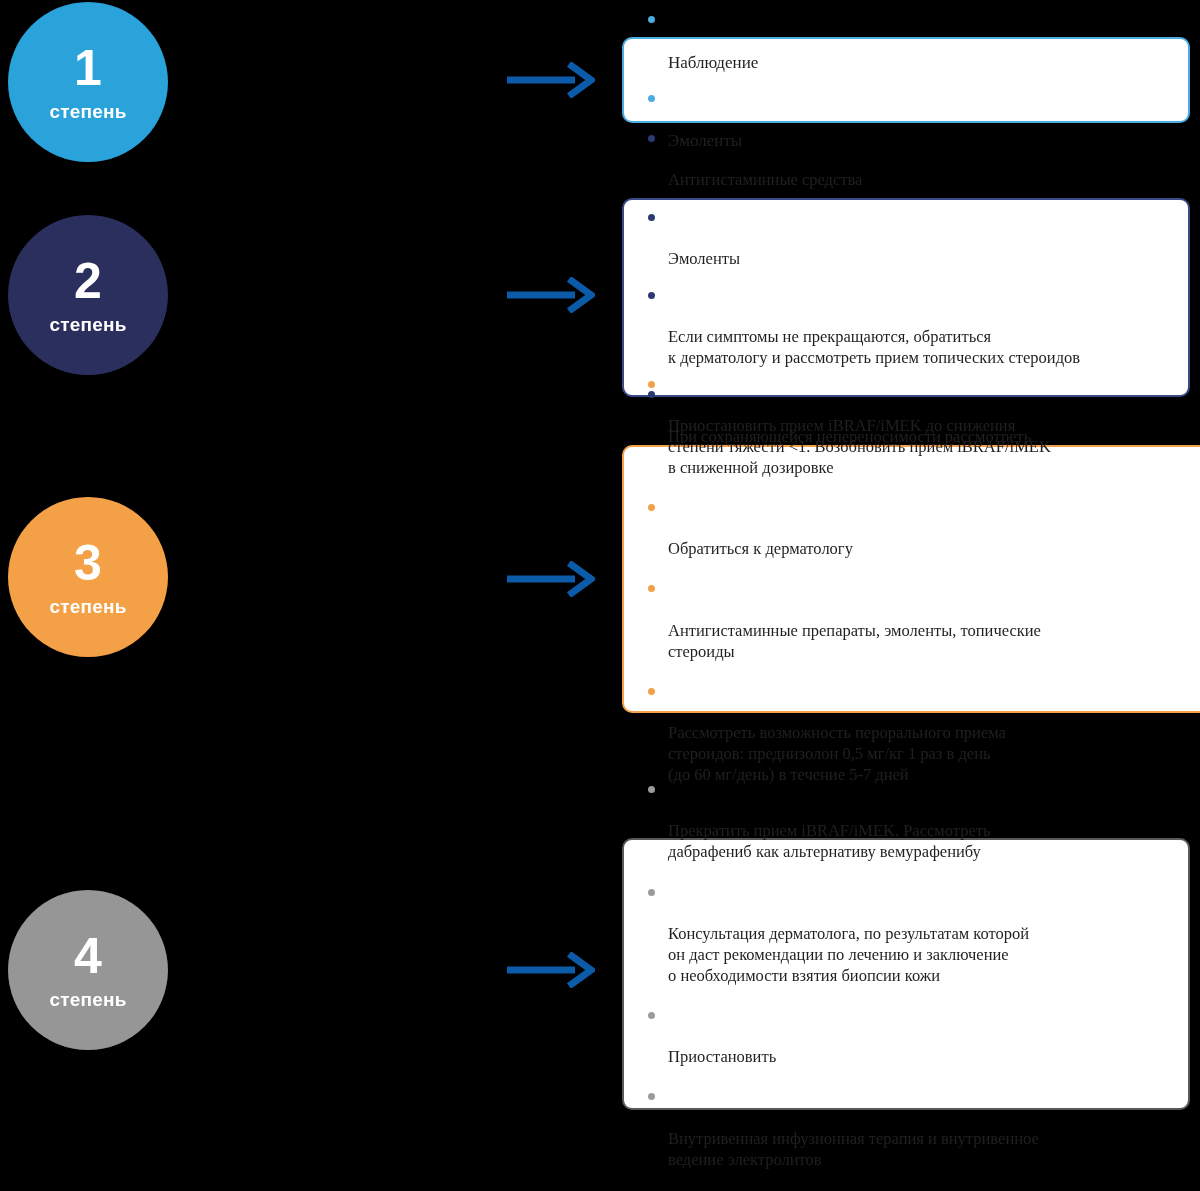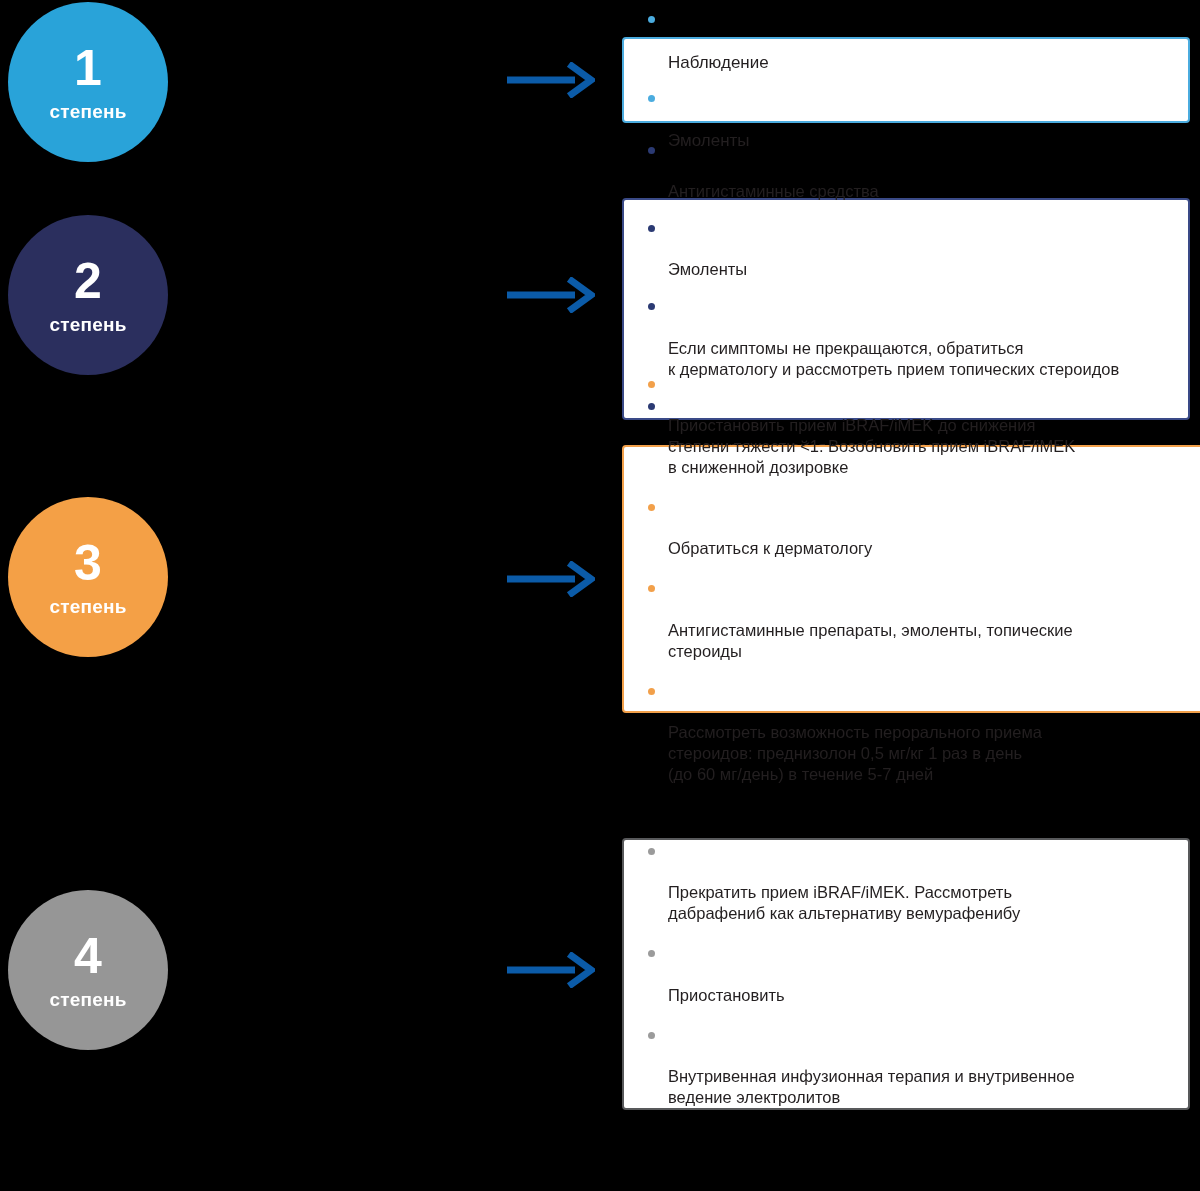--- a/index.html
+++ b/index.html
@@ -45,25 +45,26 @@
   .arrow {
     position: absolute;
   }
 
   
   .card {
     position: absolute;
     background: #ffffff;
     border-style: solid;
     border-width: 2px;
-    border-radius: 4px;
+    border-radius: 10px;
     box-sizing: border-box;
     display: flex;
     flex-direction: column;
     justify-content: center;
+    font-family: Liberation Serif, serif;
   }
   .card-list {
     list-style: none;
     margin: 0;
     padding: 0;
   }
   .bullet-row {
     position: relative;
     display: block;
     padding-left: 22px;
@@ -126,21 +127,21 @@
     <span class="grade-label">степень</span>
   </div>
 
   <div class="arrow" style="left:505px; top:277px;">
     <svg width="90" height="36" viewBox="0 0 90 36" aria-hidden="true">
       <line x1="2" y1="18" x2="70" y2="18" stroke="#0B5BA8" stroke-width="7"></line>
       <polyline points="64,2 86,18 64,34" fill="none" stroke="#0B5BA8" stroke-width="7" stroke-linecap="butt" stroke-linejoin="miter"></polyline>
     </svg>
   </div>
 
-  <div class="card" id="card-2" style="left:622px; top:198px; width:568px; height:222px; border-color:#3A4A87; padding:0 22px;">
+  <div class="card" id="card-2" style="left:622px; top:198px; width:568px; height:199px; border-color:#3A4A87; padding:0 22px;">
     <ul class="card-list">
       <li class="bullet-row">
         <span class="bullet-dot" style="background:#2B3A73;"></span>
         <span>Антигистаминные средства</span>
       </li>
       <li class="bullet-row">
         <span class="bullet-dot" style="background:#2B3A73;"></span>
         <span>Эмоленты</span>
       </li>
       <li class="bullet-row">
@@ -208,20 +209,26 @@
 
   <div class="card" id="card-4" style="left:622px; top:838px; width:568px; height:272px; border-color:#58595B; padding:0 22px;">
     <ul class="card-list">
       <li class="bullet-row">
         <span class="bullet-dot" style="background:#9B9B9B;"></span>
         <span>Прекратить прием iBRAF/iMEK. Рассмотреть
 дабрафениб как альтернативу вемурафенибу</span>
       </li>
       <li class="bullet-row">
         <span class="bullet-dot" style="background:#9B9B9B;"></span>
+        <span>Консультация дерматолога, по результатам которой
+он даст рекомендации по лечению и заключение
+о необходимости взятия биопсии кожи</span>
+      </li>
+      <li class="bullet-row">
+        <span class="bullet-dot" style="background:#9B9B9B;"></span>
         <span>Приостановить</span>
       </li>
       <li class="bullet-row">
         <span class="bullet-dot" style="background:#9B9B9B;"></span>
         <span>Внутривенная инфузионная терапия и внутривенное
 ведение электролитов</span>
       </li>
     </ul>
   </div>
 

